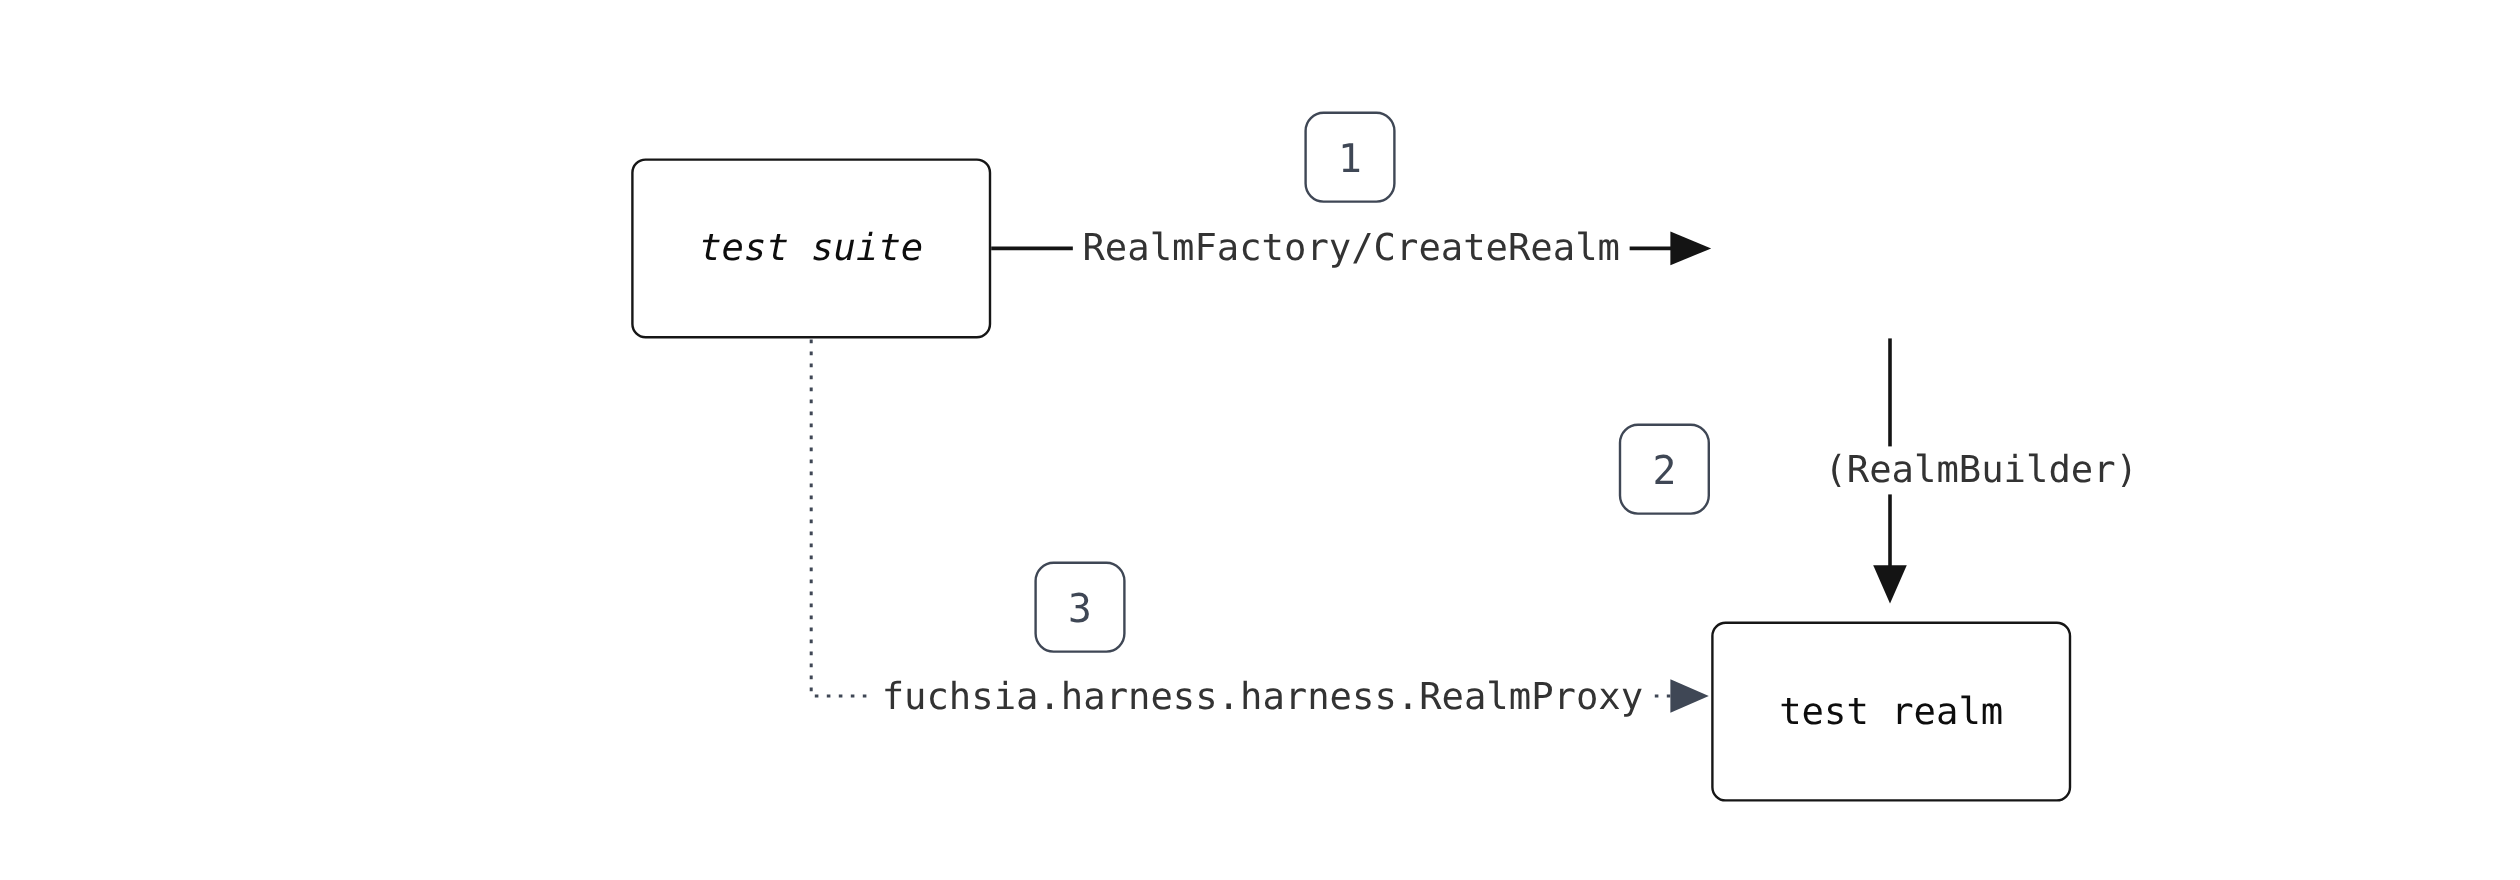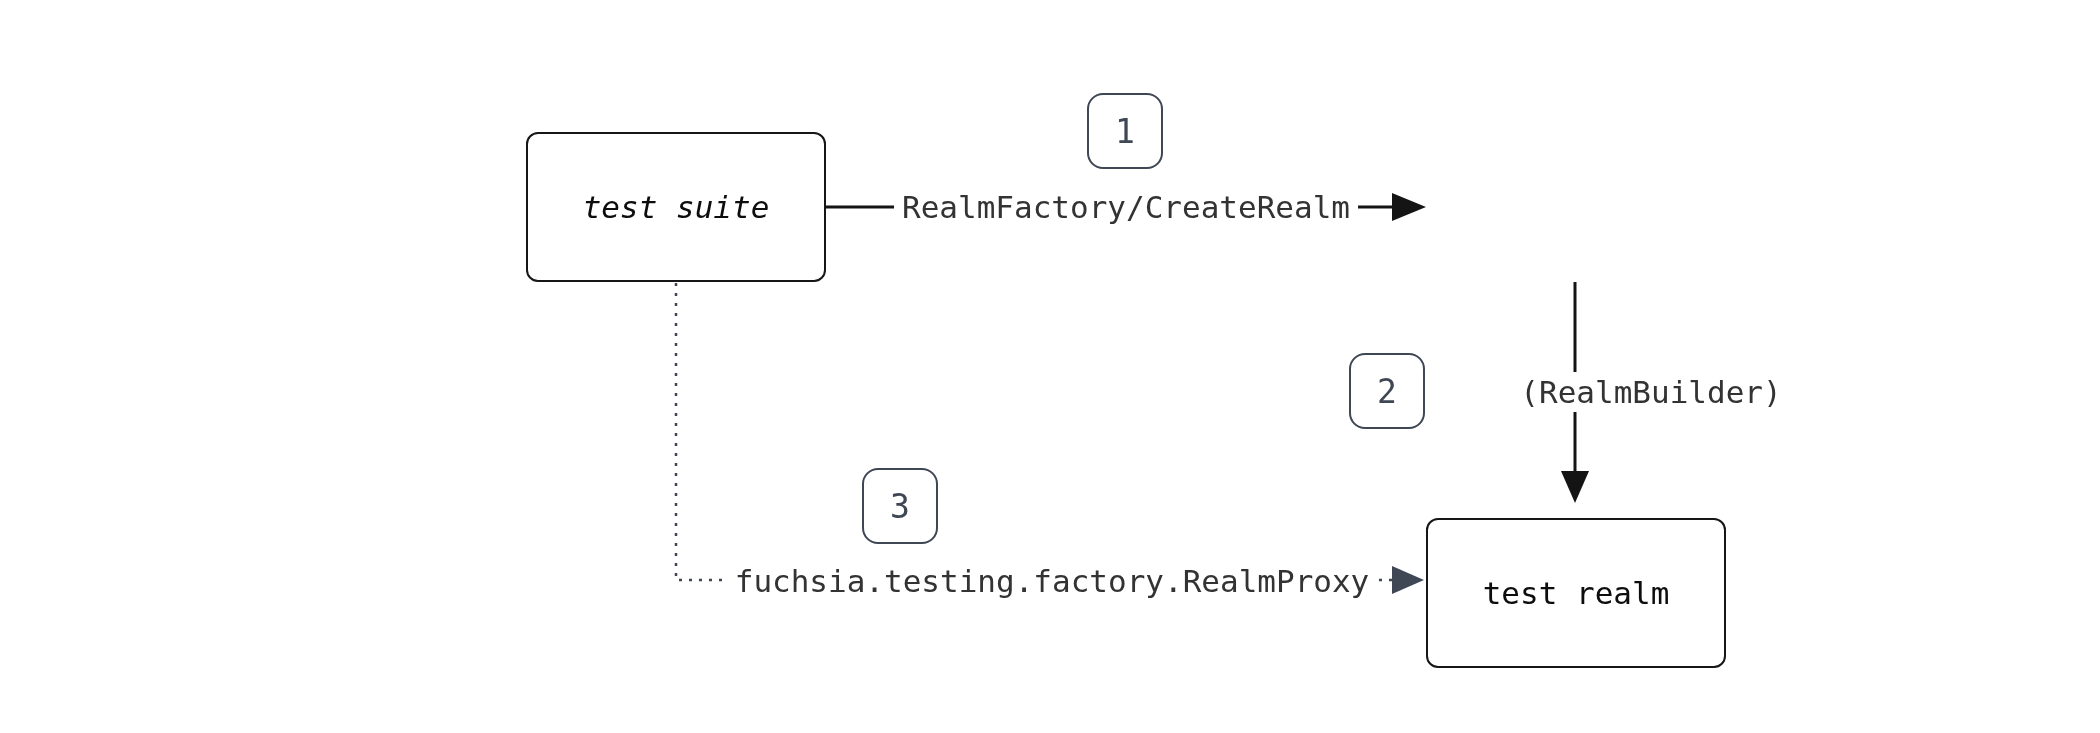--- a/index.html
+++ b/index.html
@@ -91,21 +91,21 @@
 
     <path class="solid-line" d="M1575 282 V474"></path>
     <polygon class="solid-head" points="1575,503 1561,471 1589,471"></polygon>
 
     <path class="dotted-line" d="M676 283 V580 H1394"></path>
     <polygon class="dotted-head" points="1424,580 1392,566 1392,594"></polygon>
   </svg>
 
   <div class="edge-label" id="edge-label-1">RealmFactory/CreateRealm</div>
   <div class="edge-label" id="edge-label-2">(RealmBuilder)</div>
-  <div class="edge-label" id="edge-label-3">fuchsia.testing.factory.RealmProxy</div>
+  <div class="edge-label" id="edge-label-3">fuchsia.harness.harness.RealmProxy</div>
 
   <div class="badge" id="badge-1">1</div>
   <div class="badge" id="badge-2">2</div>
   <div class="badge" id="badge-3">3</div>
 
   <div class="node" id="node-test-suite">test suite</div>
   <div class="node" id="node-test-realm">test realm</div>
 
 </div>
 

